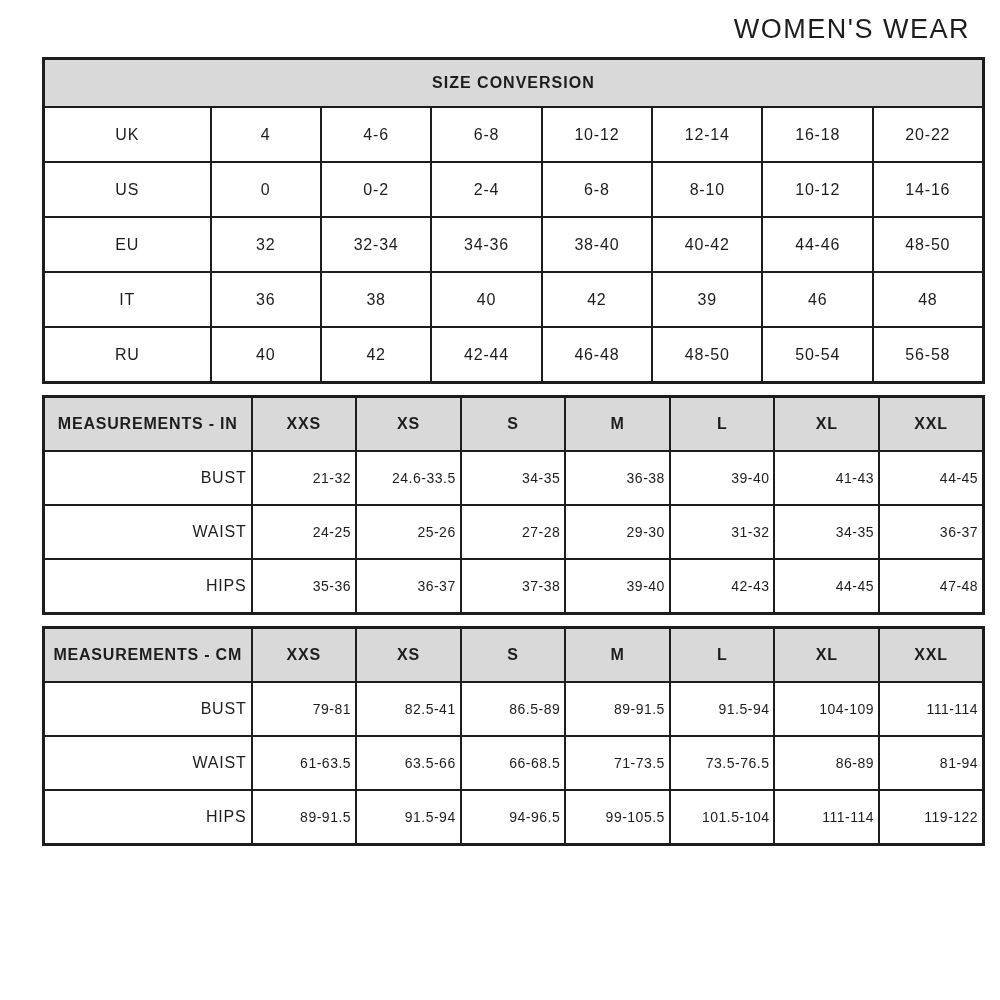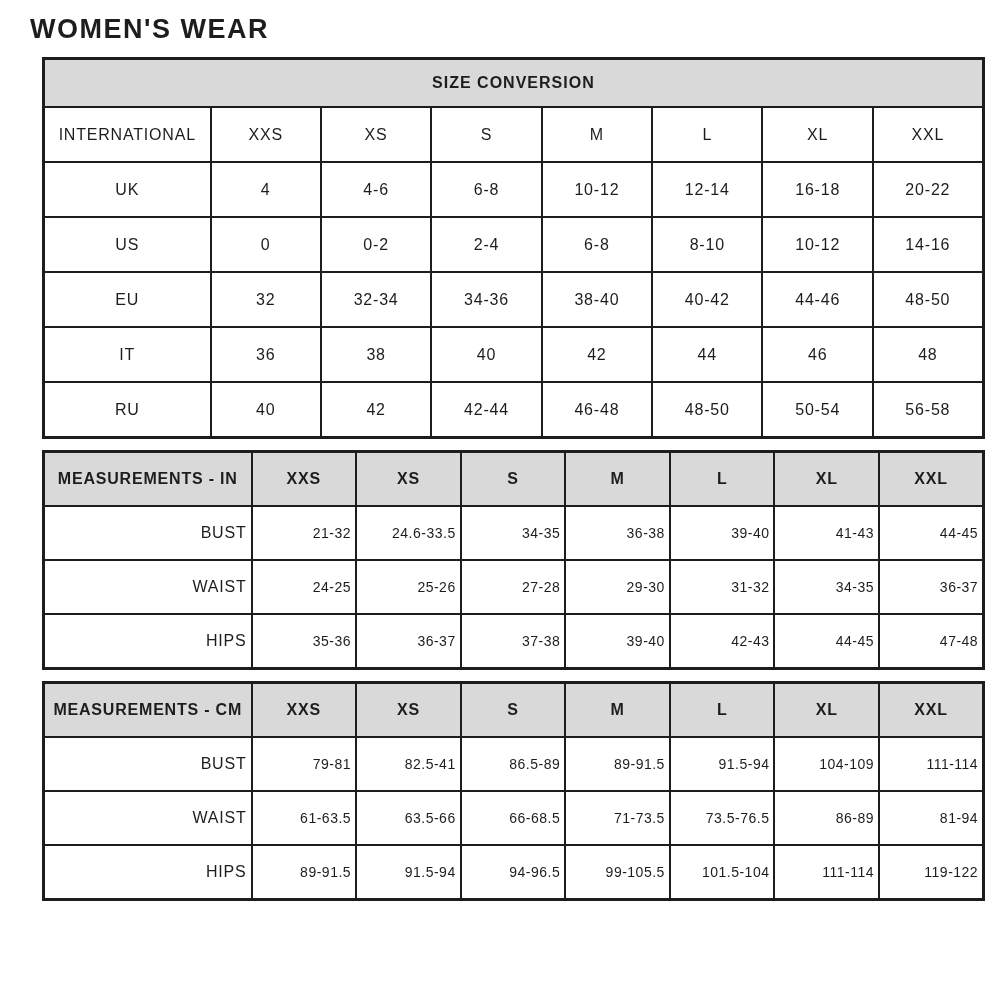--- a/index.html
+++ b/index.html
@@ -10,23 +10,23 @@
     color: #1d1d1d;
   }
   .page {
     width: 1000px;
     height: 1000px;
     box-sizing: border-box;
     padding: 12px 30px 0 30px;
     background: #ffffff;
   }
   .page-title {
-    text-align: left;
+    text-align: right;
     font-size: 27px;
-    font-weight: bold;
+    font-weight: normal;
     letter-spacing: 1.5px;
     margin: 2px 0 12px 0;
     color: #1d1d1d;
   }
   table {
     border-collapse: collapse;
     width: 940px;
     table-layout: fixed;
     margin: 0 0 11px 12px;
     border: 3px solid #1d1d1d;
@@ -92,30 +92,20 @@
         <col class="c">
         <col class="c">
         <col class="c">
         <col class="c">
         <col class="c">
         <col class="c">
     </colgroup>
     <tbody>
       <tr class="title-row">
         <th colspan="8">SIZE CONVERSION</th>
-      </tr>
-      <tr class="head-row">
-        <td>INTERNATIONAL</td>
-        <td>XXS</td>
-        <td>XS</td>
-        <td>S</td>
-        <td>M</td>
-        <td>L</td>
-        <td>XL</td>
-        <td>XXL</td>
       </tr>
       <tr class="data-row">
         <td class="row-label">UK</td>
         <td>4</td>
         <td>4-6</td>
         <td>6-8</td>
         <td>10-12</td>
         <td>12-14</td>
         <td>16-18</td>
         <td>20-22</td>
@@ -139,21 +129,21 @@
         <td>40-42</td>
         <td>44-46</td>
         <td>48-50</td>
       </tr>
       <tr class="data-row">
         <td class="row-label">IT</td>
         <td>36</td>
         <td>38</td>
         <td>40</td>
         <td>42</td>
-        <td>44</td>
+        <td>39</td>
         <td>46</td>
         <td>48</td>
       </tr>
       <tr class="data-row">
         <td class="row-label">RU</td>
         <td>40</td>
         <td>42</td>
         <td>42-44</td>
         <td>46-48</td>
         <td>48-50</td>

